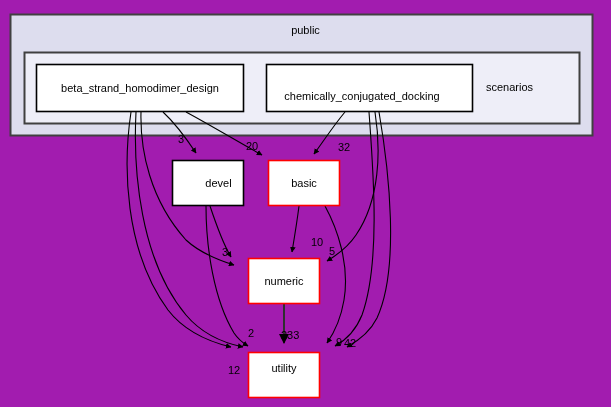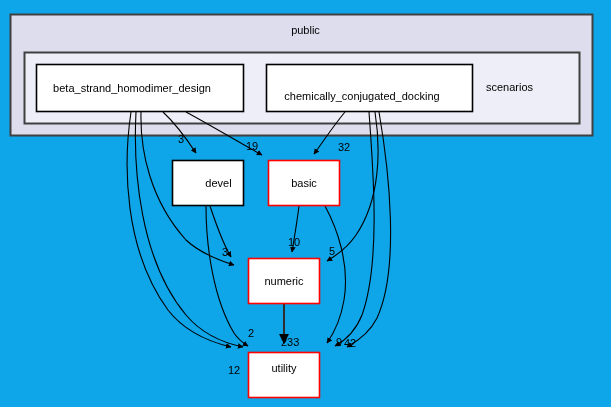--- a/index.html
+++ b/index.html
@@ -1,17 +1,17 @@
 <!DOCTYPE html>
 <html><head>
 <meta charset="utf-8">
 <style>
   html,body{margin:0;padding:0;background:#ffffff;}
   body{font-family:"Liberation Sans",sans-serif;}
-  #stage{position:relative;width:611px;height:407px;overflow:hidden;background:#0ea5e9;}
+  #stage{position:relative;width:611px;height:407px;overflow:hidden;background:#a21caf;}
   #graph{position:absolute;left:0;top:0;width:611px;height:407px;}
 
   .node-label{
     position:absolute;
     display:flex;align-items:center;justify-content:center;
     font-size:11px;color:#000;white-space:nowrap;
     pointer-events:none;
   }
   .cluster-title{
     position:absolute;font-size:11px;color:#000;white-space:nowrap;text-align:right;
@@ -76,32 +76,32 @@
       <rect x="172.5" y="160.5" width="71" height="45" fill="#ffffff" stroke="#000000" stroke-width="1.6"></rect>
       <rect x="268.5" y="160.5" width="71" height="45" fill="#ffffff" stroke="#ff0000" stroke-width="1.6"></rect>
       <rect x="248.5" y="258.5" width="71" height="45" fill="#ffffff" stroke="#ff0000" stroke-width="1.6"></rect>
       <rect x="248.5" y="352.5" width="71" height="45" fill="#ffffff" stroke="#ff0000" stroke-width="1.6"></rect>
     </g>
   </svg>
 
   <div class="cluster-title" style="left:0;top:24px;width:611px;text-align:center;">public</div>
   <div class="cluster-title" style="left:486px;top:81px;">scenarios</div>
 
-  <div class="node-label" style="left:36px;top:64px;width:192px;height:48px;">beta_strand_homodimer_design</div>
+  <div class="node-label" style="left:36px;top:64px;width:192px;height:48px;padding-left:8px;">beta_strand_homodimer_design</div>
   <div class="node-label" style="left:266px;top:72px;width:192px;height:48px;">chemically_conjugated_docking</div>
   <div class="node-label" style="left:172px;top:160px;width:93px;height:46px;">devel</div>
   <div class="node-label" style="left:248px;top:258px;width:72px;height:46px;">numeric</div>
   <div class="node-label" style="left:268px;top:160px;width:72px;height:46px;">basic</div>
   <div class="node-label" style="left:248px;top:352px;width:72px;height:31px;">utility</div>
 
   <div class="edge-label" style="left:178px;top:133px;">3</div>
-  <div class="edge-label" style="left:246px;top:140px;">19</div>
+  <div class="edge-label" style="left:246px;top:140px;">20</div>
   <div class="edge-label" style="left:222px;top:246px;">3</div>
   <div class="edge-label" style="left:228px;top:329px;margin-top:35px;">12</div>
   <div class="edge-label" style="left:248px;top:327px;">2</div>
   <div class="edge-label" style="left:338px;top:141px;">32</div>
   <div class="edge-label" style="left:329px;top:245px;">5</div>
   <div class="edge-label" style="left:336px;top:336px;">9</div>
   <div class="edge-label" style="left:344px;top:337px;">42</div>
-  <div class="edge-label" style="left:288px;top:236px;text-align:center;">10</div>
-  <div class="edge-label" style="left:281px;top:329px;margin-top:7px;">233</div>
+  <div class="edge-label" style="left:311px;top:236px;text-align:center;">10</div>
+  <div class="edge-label" style="left:281px;top:329px;">233</div>
 
 </div>
 
 </body></html>

